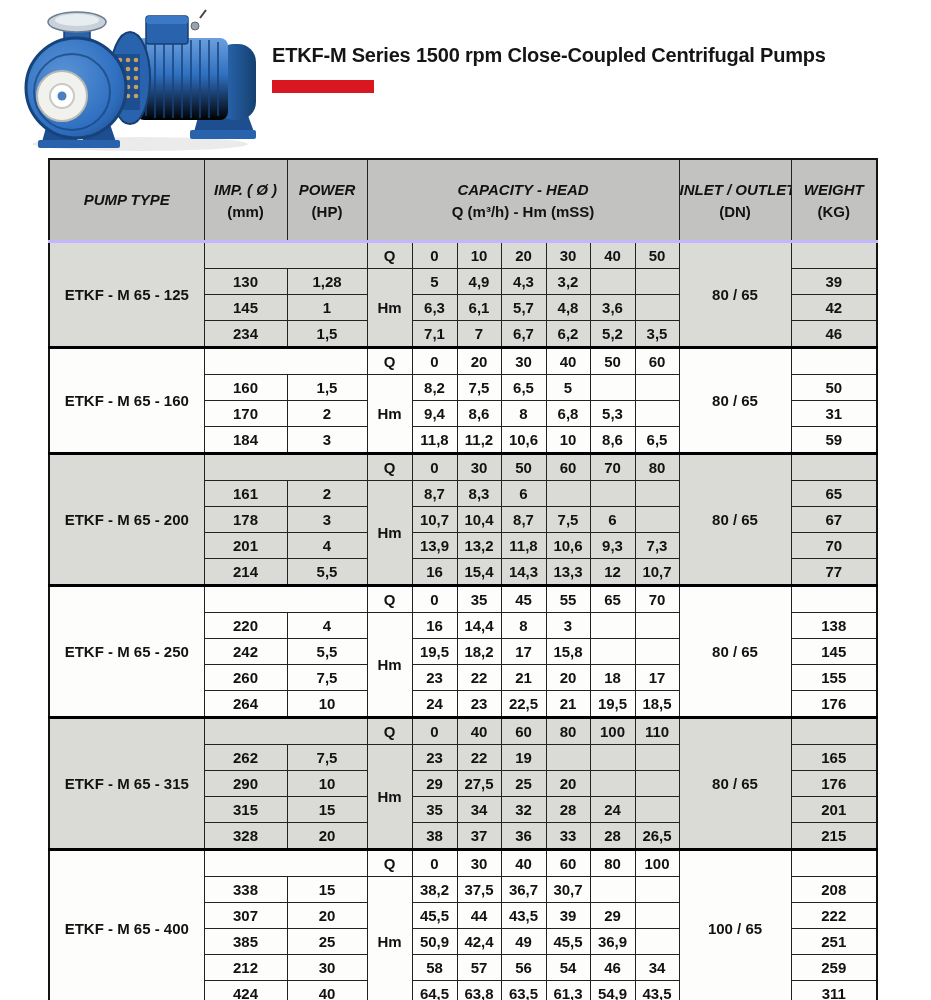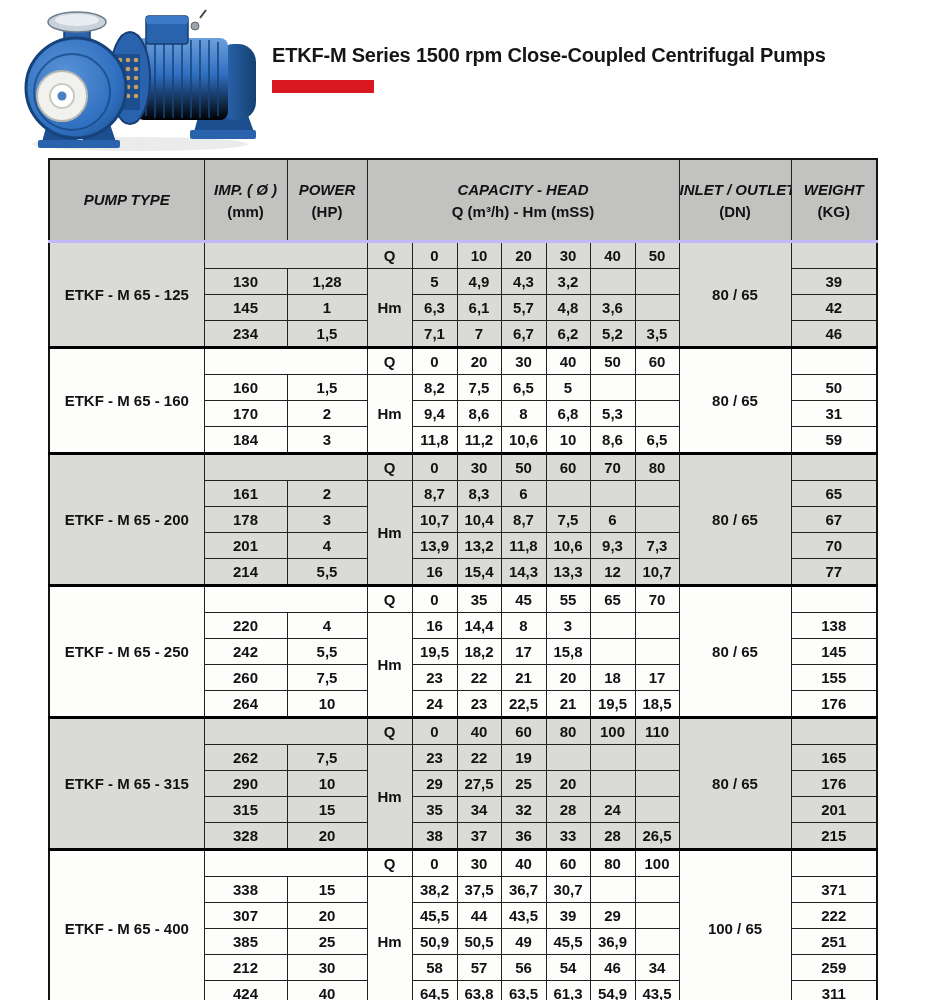--- a/index.html
+++ b/index.html
@@ -481,38 +481,38 @@
         <tr>
           <td class="imp">338</td>
           <td class="power">15</td>
           <td class="hm-label" rowspan="5">Hm</td>
           <td class="val">38,2</td>
           <td class="val">37,5</td>
           <td class="val">36,7</td>
           <td class="val">30,7</td>
           <td class="val"></td>
           <td class="val"></td>
-          <td class="weight">371</td>
+          <td class="weight">208</td>
         </tr>
         <tr>
           <td class="imp">307</td>
           <td class="power">20</td>
           <td class="val">45,5</td>
           <td class="val">44</td>
           <td class="val">43,5</td>
           <td class="val">39</td>
           <td class="val">29</td>
           <td class="val"></td>
           <td class="weight">222</td>
         </tr>
         <tr>
           <td class="imp">385</td>
           <td class="power">25</td>
           <td class="val">50,9</td>
-          <td class="val">50,5</td>
+          <td class="val">42,4</td>
           <td class="val">49</td>
           <td class="val">45,5</td>
           <td class="val">36,9</td>
           <td class="val"></td>
           <td class="weight">251</td>
         </tr>
         <tr>
           <td class="imp">212</td>
           <td class="power">30</td>
           <td class="val">58</td>

